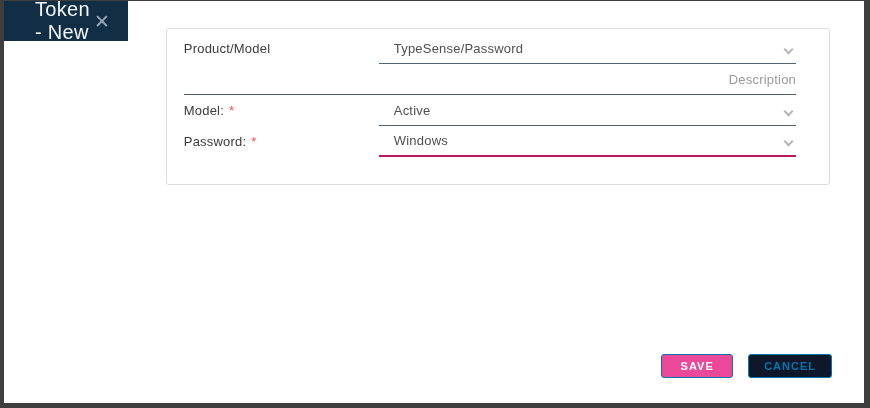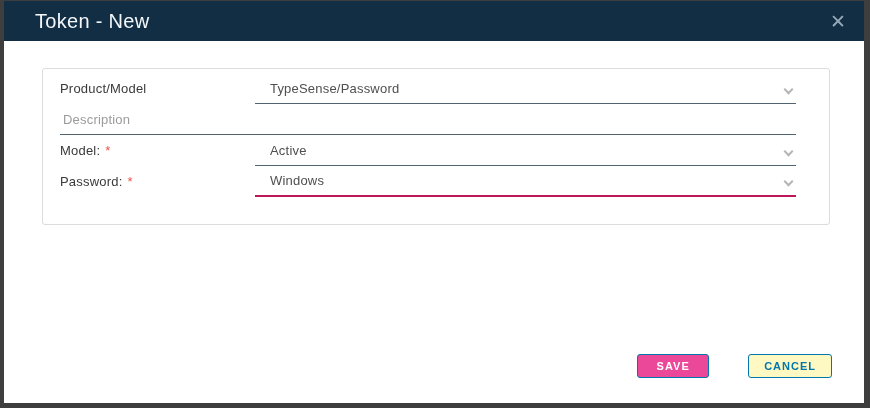--- a/index.html
+++ b/index.html
@@ -6,21 +6,21 @@
   html,body { font-family:"Liberation Sans", sans-serif; background:#fff; }
 
   .frame {
     width:870px; height:408px;
     background:#3e3e3e;
     padding:1px 6px 5px 4px;
   }
   .dialog {
     width:100%; height:100%;
     background:#ffffff;
-    display:flex; flex-direction:column;
+    display:flex; flex-direction:row;
     position:relative;
   }
 
   
   .header {
     height:40px; flex:0 0 40px;
     background:#112e44;
     display:flex; align-items:center;
     padding:0 14px 0 31px;
   }
@@ -62,20 +62,21 @@
     padding-left:3px;
   }
   .ctl.focused { border-bottom:2px solid #be185d; }
   .val { font-size:13px; color:#4f4f4f; letter-spacing:0.2px;margin-left:12px; }
 
   .inp {
     width:100%; border:none; outline:none; background:transparent;
     font-family:"Liberation Sans", sans-serif;
     font-size:13px; color:#7f1d1d; letter-spacing:0.2px;
     padding:0;
+    text-align:right;
   }
   .inp::placeholder { color:#9b9b9b; opacity:1; }
 
   .chev {
     position:absolute; right:4px; bottom:10px;
     width:7px; height:7px;
     border-right:2px solid #b5b5b5;
     border-bottom:2px solid #b5b5b5;
     transform:rotate(45deg);
   }
@@ -91,23 +92,22 @@
     font-size:11px; font-weight:700; letter-spacing:1px;
     cursor:pointer;
     display:inline-flex; align-items:center; justify-content:center;
     padding:0 15px;
   }
   .btn-primary {
     background:#ec4899; border:1px solid #0277ad; color:#ffffff;
     min-width:72px;
   }
   .btn-outline {
-    background:#fef9c3; border:1px solid #0277ad; color:#0277ad;
+    background:#0f172a; border:1px solid #0277ad; color:#0277ad;
     min-width:77px;
-    margin-left:24px;
   }
 </style>
 </head>
 <body>
 
 <div class="frame">
   <div class="dialog">
 
     <div class="header">
       <h1 class="title">Token - New</h1>

